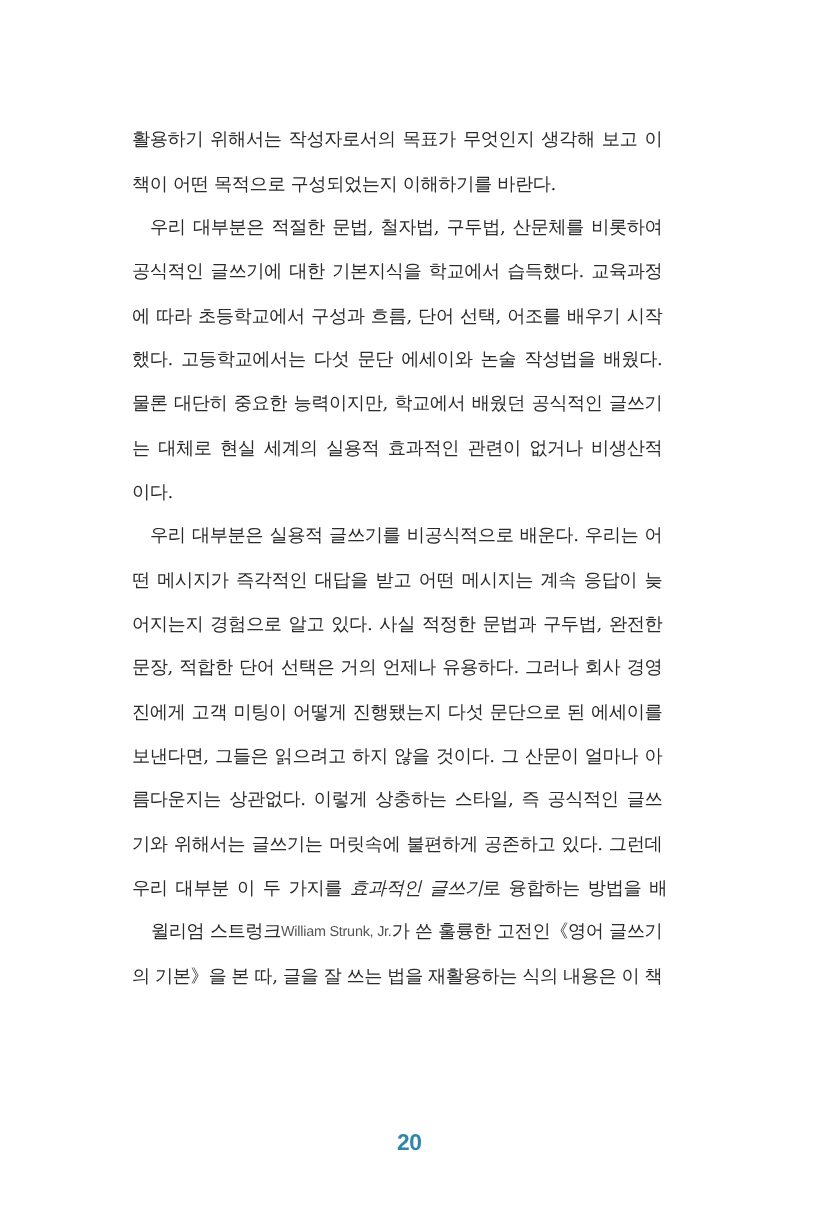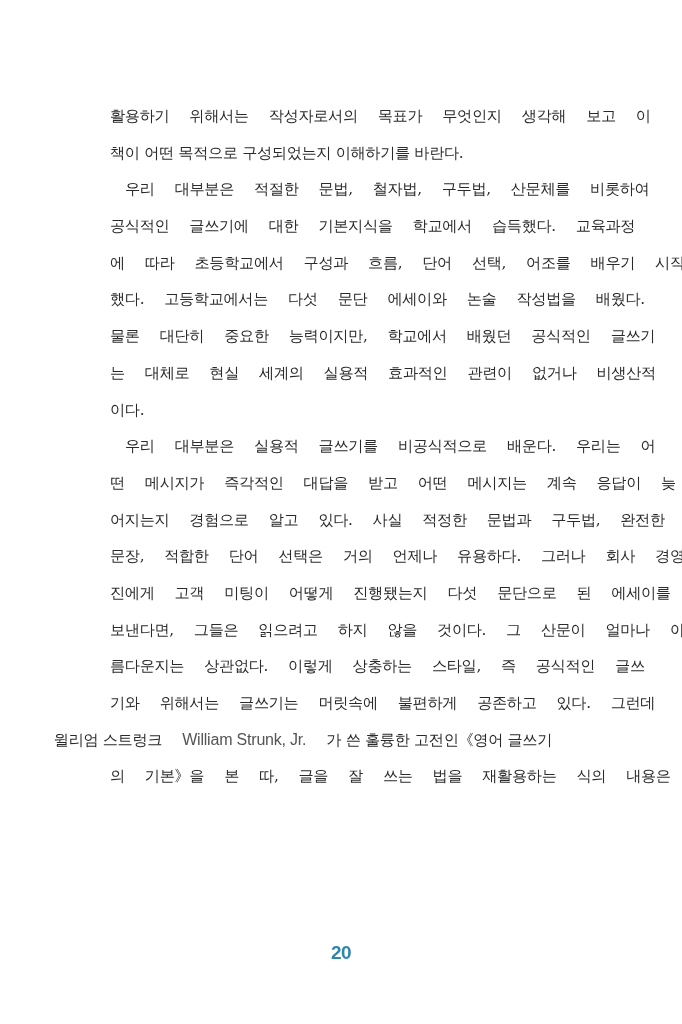--- a/index.html
+++ b/index.html
@@ -7,27 +7,27 @@
     width:682px; height:1024px; background:#ffffff; position:relative; overflow:hidden;
     font-family: "DejaVu Serif", "Liberation Serif", serif;
     color:#2a2a2a;
   }
   .page { position:absolute; left:0; top:0; width:682px; height:1024px; }
   .text-block {
     position:absolute; left:110px; top:98px; width:442px;
   }
   .line {
     height:36.7px; line-height:36.7px; font-size:15.2px; white-space:nowrap;
-    letter-spacing:-0.35px; display:flex; justify-content:space-between;gap:20px;
+    letter-spacing:-0.35px; display:flex; justify-content:space-between;
   }
   .line.last { justify-content:flex-start;text-align:right; }
   .line.indent { padding-left:15px; }
   .line span.seg { white-space:pre; }
   .em { font-style:italic; }
-  .latin { font-family:"Liberation Sans", sans-serif; font-size:16px; letter-spacing:-0.2px; color:#555; vertical-align:1px; }
+  .latin { font-family:"Liberation Sans", sans-serif; font-size:12px; letter-spacing:-0.2px; color:#555; vertical-align:1px; }
   .page-number {
     position:absolute; left:0; width:682px; top:926px; text-align:center;
     font-family:"Liberation Sans", sans-serif; font-weight:bold; font-size:19px;
     letter-spacing:-0.5px;
     margin-top:16px;
   }
 </style>
 </head>
 <body style="color: rgb(42, 42, 42);">
 
@@ -187,20 +187,25 @@
       </div>
       <div class="line">
         <span class="seg">기와</span>
         <span class="seg">위해서는</span>
         <span class="seg">글쓰기는</span>
         <span class="seg">머릿속에</span>
         <span class="seg">불편하게</span>
         <span class="seg">공존하고</span>
         <span class="seg">있다.</span>
         <span class="seg">그런데</span>
+      </div>
+      <div class="line" style="justify-content: flex-start; word-spacing: 2.2px;">
+        <span class="seg">우리 대부분 이 두 가지를 </span>
+        <span class="seg em">효과적인 글쓰기</span>
+        <span class="seg">로 융합하는 방법을 배</span>
       </div>
       <div class="line indent" style="justify-content: flex-end;">
         <span class="seg">윌리엄 스트렁크</span>
         <span class="seg latin">William Strunk, Jr.</span>
         <span class="seg">가 쓴 훌륭한 고전인《영어 글쓰기</span>
       </div>
       <div class="line">
         <span class="seg">의</span>
         <span class="seg">기본》을</span>
         <span class="seg">본</span>

